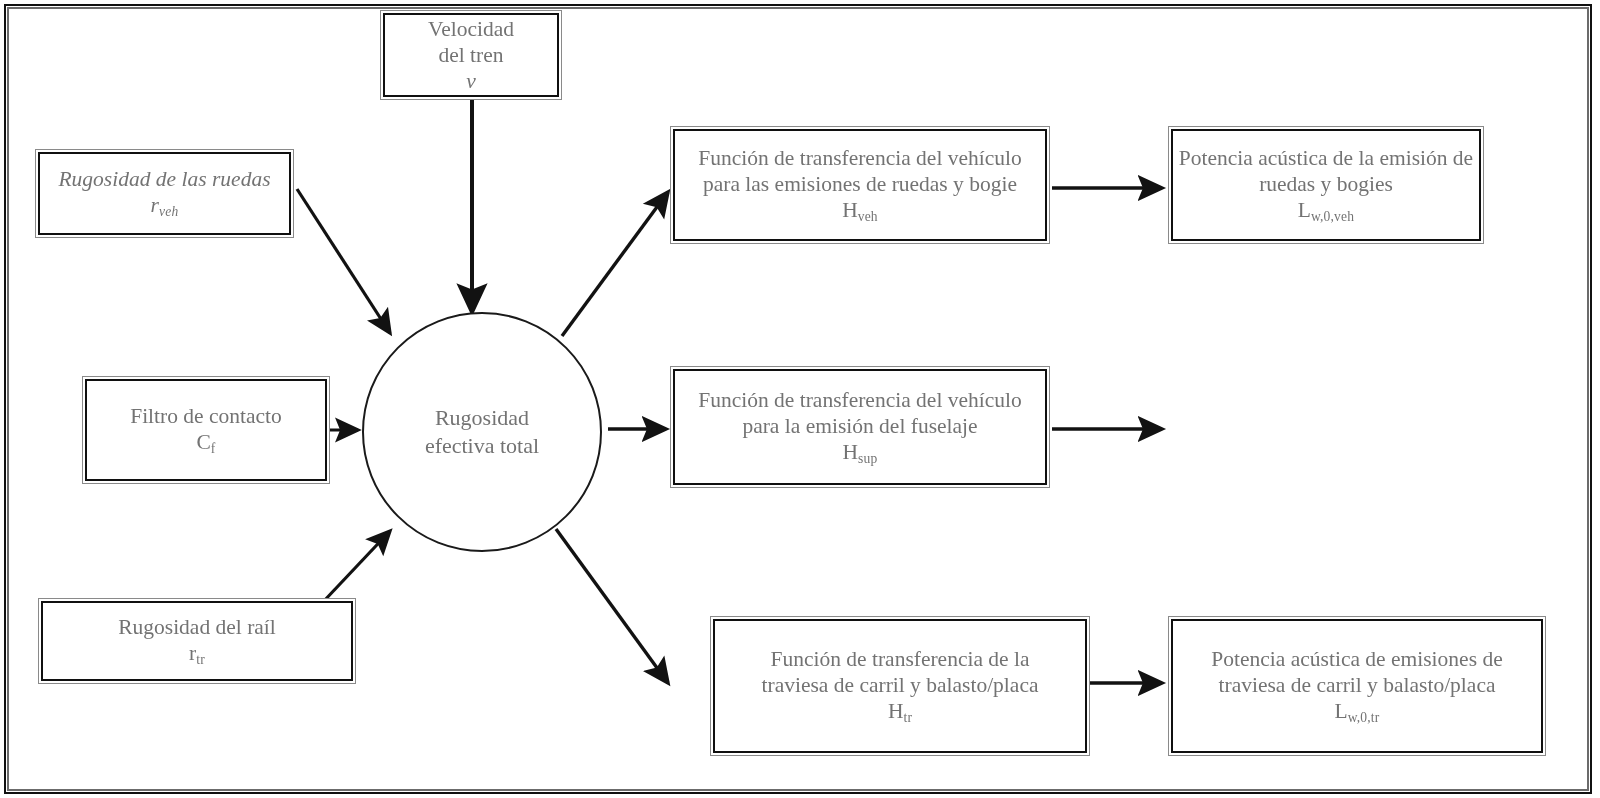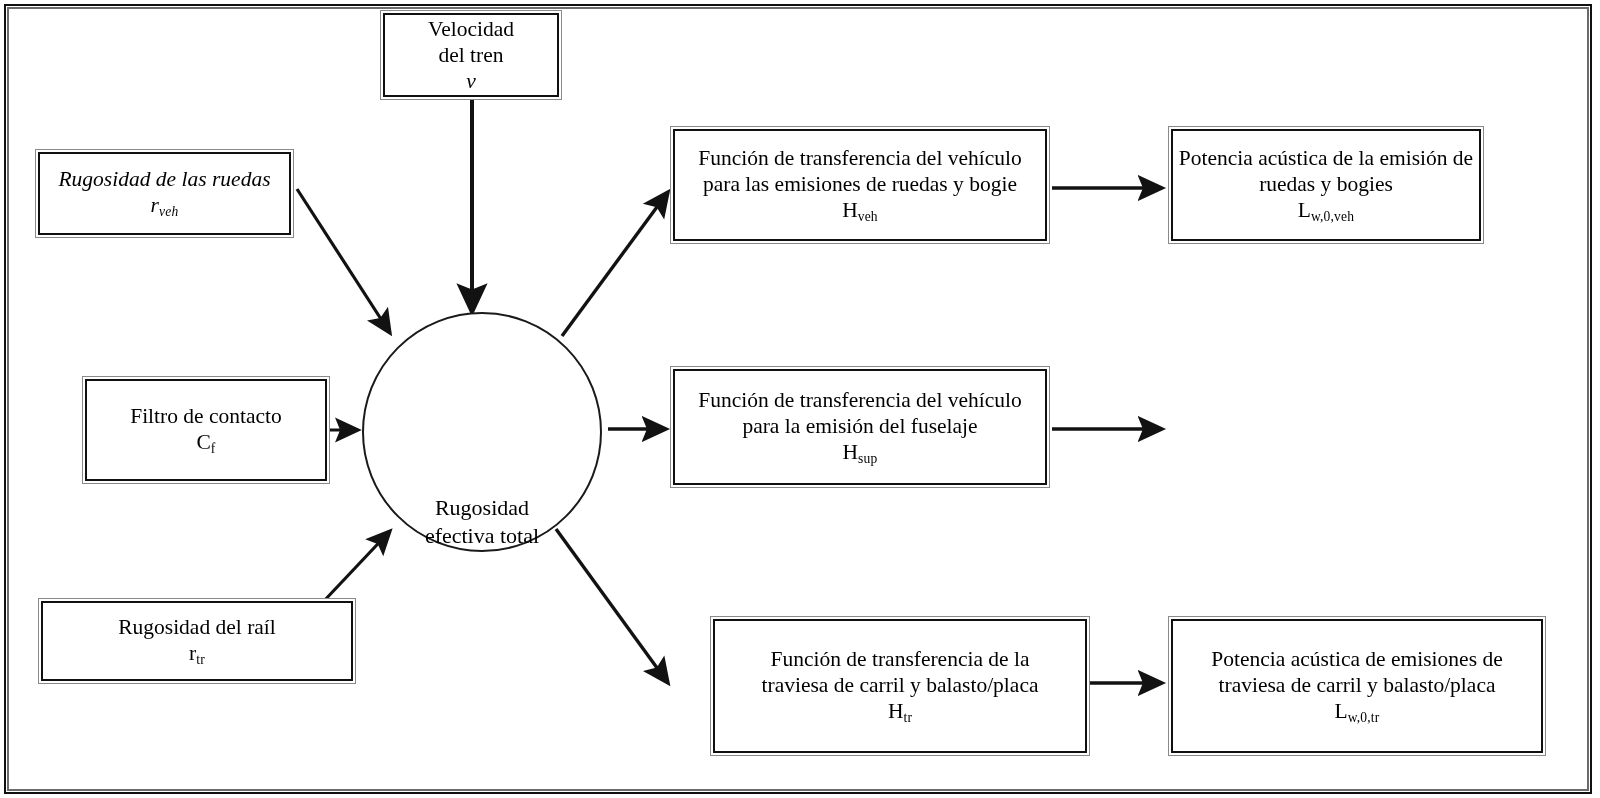--- a/index.html
+++ b/index.html
@@ -7,21 +7,21 @@
     margin: 0;
     padding: 0;
     background: #ffffff;
   }
   #canvas {
     position: relative;
     width: 1600px;
     height: 798px;
     background: #ffffff;
     font-family: "Liberation Serif", "DejaVu Serif", serif;
-    color: #000000;
+    color: #737373;
     overflow: hidden;
   }
   
   .outer-frame {
     position: absolute;
     left: 4px;
     top: 4px;
     width: 1588px;
     height: 790px;
     box-sizing: border-box;
@@ -69,21 +69,21 @@
   
   .circle-node {
     position: absolute;
     box-sizing: border-box;
     border-radius: 50%;
     border: 2px solid #1a1a1a;
     background: #ffffff;
     display: flex;
     flex-direction: column;
     align-items: center;
-    justify-content: flex-end;
+    justify-content: center;
     text-align: center;
     line-height: 1.28;
   }
 
   
   #arrows {
     position: absolute;
     left: 0; top: 0;
     width: 1600px; height: 798px;
     pointer-events: none;

